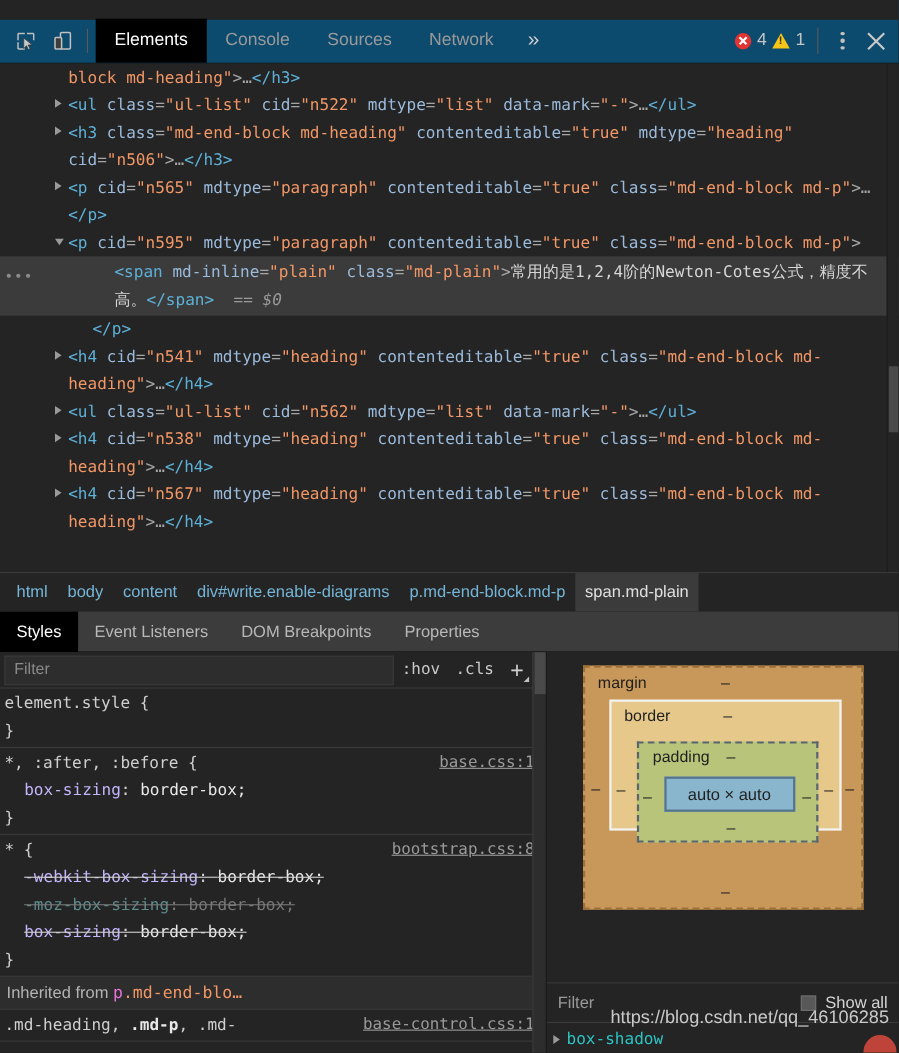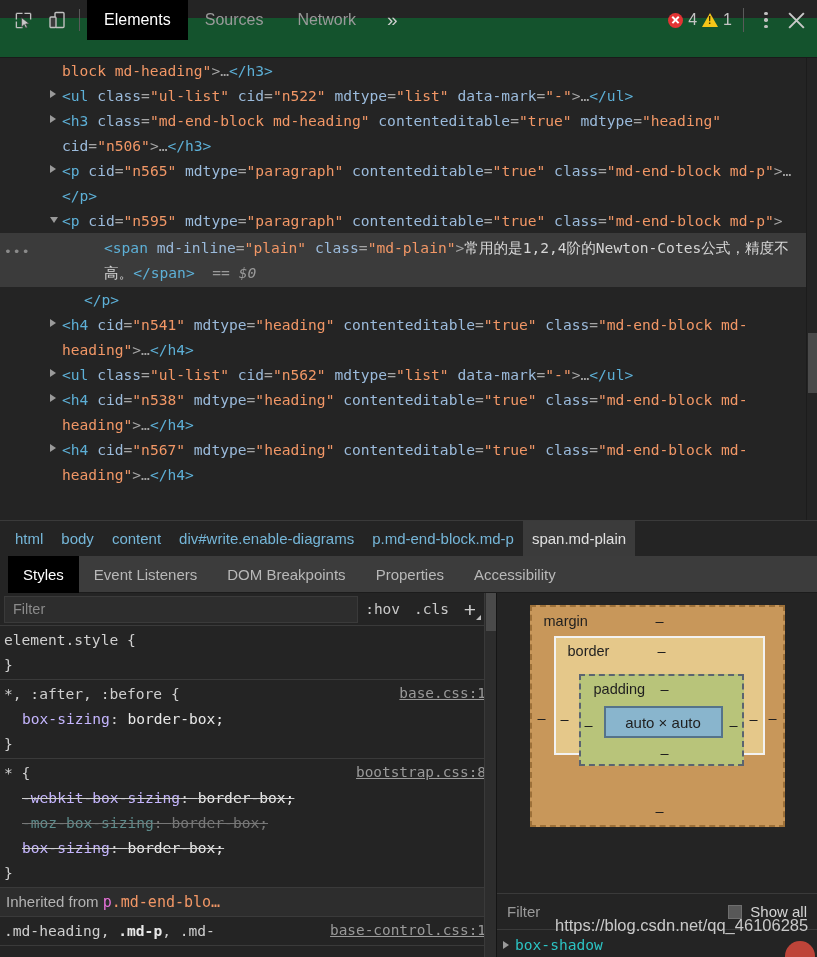--- a/index.html
+++ b/index.html
@@ -13,22 +13,22 @@
   #app {
     position: relative;
     width: 817px; height: 957px;
     background: #242424;
     display: flex; flex-direction: column;
   }
 
   
   .toolbar {
     height: 58px; min-height: 58px;
-    background: #14532d;
-    display: flex; align-items: flex-start;
+    background: #0c4a6e;
+    display: flex; align-items: flex-end;
     position: relative;
     border-bottom: 1px solid #1a1a1a;
   }
   .toolbar-strip {
     position: absolute; left: 0; right: 0; top: 0; height: 18px;
     background: #242424;
   }
   .toolbar-row {
     position: relative; z-index: 2;
     display: flex; align-items: center;
@@ -164,21 +164,20 @@
     display: flex; align-items: center; cursor: pointer; white-space: nowrap;
   }
   .crumb.active { background: #3b3b3b; color: #e0e0e0; }
 
   
   .pane-tabs {
     height: 37px; min-height: 37px;
     background: #3c3c3c;
     display: flex; align-items: center;
     border-bottom: 1px solid #1c1c1c;
-    margin-left: 8px;
   }
   .ptab {
     height: 37px; padding: 0 15px;
     display: flex; align-items: center;
     color: #b8b8b8; font-size: 15px; cursor: pointer; white-space: nowrap;
   }
   .ptab.active { background: #000; color: #fff; }
 
   
   .lower { flex: 1; display: flex; min-height: 0; }
@@ -378,20 +377,23 @@
           <rect x="8" y="2.5" width="9" height="15" rx="1" stroke="#c0c0c0" stroke-width="1.4" fill="none"></rect>
           <rect x="3" y="7" width="6" height="10.5" rx="1" stroke="#c0c0c0" stroke-width="1.4" fill="#3c3c3c"></rect>
         </svg>
       </div>
       <div class="tb-sep"></div>
 
       <div class="tab active">
         <span>Elements</span>
       </div>
       <div class="tab">
+        <span>Console</span>
+      </div>
+      <div class="tab">
         <span>Sources</span>
       </div>
       <div class="tab">
         <span>Network</span>
       </div>
       <div class="tab more">
         <span>»</span>
       </div>
 
       <div class="tb-spacer"></div>
@@ -442,21 +444,20 @@
       <span class="crumb">div#write.enable-diagrams</span>
       <span class="crumb">p.md-end-block.md-p</span>
       <span class="crumb active">span.md-plain</span>
     </div>
 
   <div class="pane-tabs" id="pane-tabs">
       <span class="ptab active">Styles</span>
       <span class="ptab">Event Listeners</span>
       <span class="ptab">DOM Breakpoints</span>
       <span class="ptab">Properties</span>
-      <span class="ptab">Accessibility</span>
     </div>
 
   <div class="lower">
 
     <div class="styles-col">
       <div class="filterbar">
         <input class="filter-input" type="text" placeholder="Filter" style="">
         <span class="fbtn">:hov</span>
         <span class="fbtn">.cls</span>
         <span class="plusbtn">

